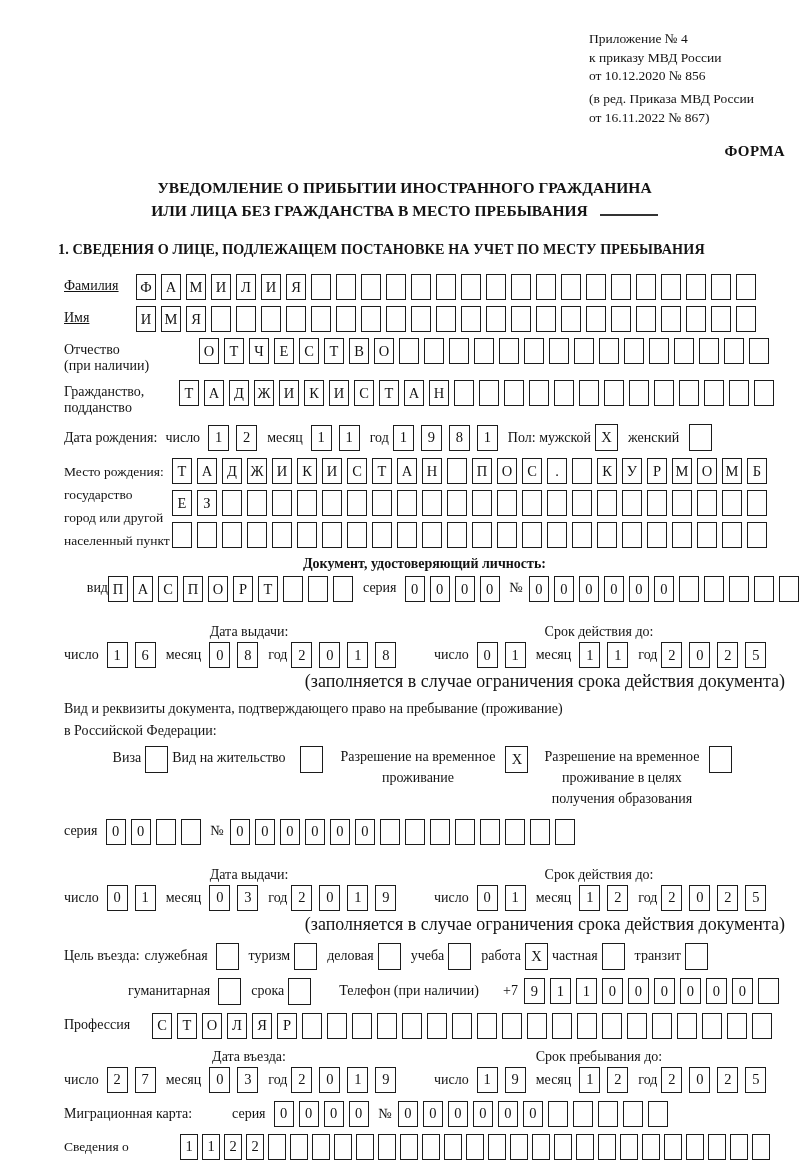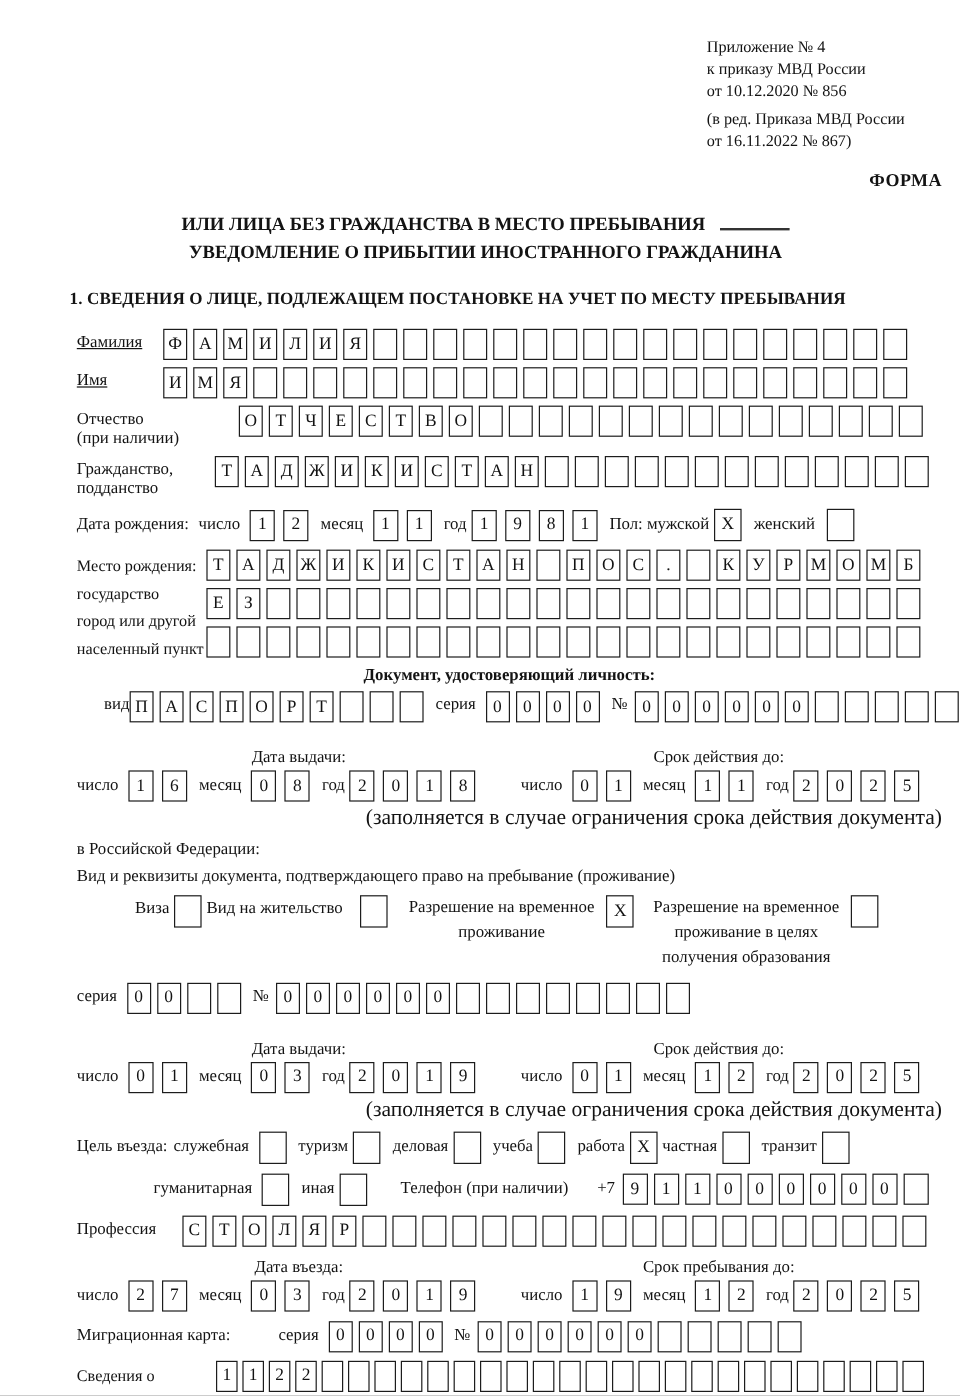--- a/index.html
+++ b/index.html
@@ -70,22 +70,22 @@
     <div>к приказу МВД России</div>
     <div>от 10.12.2020 № 856</div>
     <div class="amend">
       <div>(в ред. Приказа МВД России</div>
       <div>от 16.11.2022 № 867)</div>
     </div>
     <div class="forma">ФОРМА</div>
   </div>
 
   <div class="title">
+    <div>УВЕДОМЛЕНИЕ О ПРИБЫТИИ ИНОСТРАННОГО ГРАЖДАНИНА</div>
     <div><span>ИЛИ ЛИЦА БЕЗ ГРАЖДАНСТВА В МЕСТО ПРЕБЫВАНИЯ</span><span class="blank-line"></span></div>
-    <div>УВЕДОМЛЕНИЕ О ПРИБЫТИИ ИНОСТРАННОГО ГРАЖДАНИНА</div>
   </div>
 
   <div class="section-heading">1. СВЕДЕНИЯ О ЛИЦЕ, ПОДЛЕЖАЩЕМ ПОСТАНОВКЕ НА УЧЕТ ПО МЕСТУ ПРЕБЫВАНИЯ</div>
 
   <div class="frow" style="margin-top:16px;">
     <div class="lbl w64 mr">Фамилия</div>
     <div class="cells">
         <span class="cell">Ф</span>
         <span class="cell">А</span>
         <span class="cell">М</span>
@@ -405,22 +405,22 @@
             <span class="cell">0</span>
             <span class="cell">2</span>
             <span class="cell">5</span>
           </div>
       </div>
     </div>
   </div>
   <div class="note">(заполняется в случае ограничения срока действия документа)</div>
 
   <div class="para">
+    <div>Вид и реквизиты документа, подтверждающего право на пребывание (проживание)</div>
     <div>в Российской Федерации:</div>
-    <div>Вид и реквизиты документа, подтверждающего право на пребывание (проживание)</div>
   </div>
 
   <div class="rvp-row">
     <span class="lbl" style="padding-top:4px;">Виза</span>
     <span class="cbox"></span>
     <span class="lbl gap16" style="padding-top:4px;">Вид на жительство</span>
     <span class="cbox gap12" style="margin-left:14px;"></span>
     <div style="display:flex; align-items:flex-start; margin-left:14px;">
       <div class="rvp-text">
         <div>Разрешение на временное</div>
@@ -527,21 +527,21 @@
     <span class="cbox">X</span>
     <span>частная</span>
     <span class="cbox"></span>
     <span class="gap6">транзит</span>
     <span class="cbox"></span>
   </div>
 
   <div class="frow" style="align-items:center; margin-top:8px; padding-left:64px;">
     <span>гуманитарная</span>
     <span class="cbox" style="margin-left:8px;"></span>
-    <span class="gap6">иная</span>
+    <span class="gap6">срока</span>
     <span class="cbox"></span>
     <span style="margin-left:24px;">Телефон (при наличии)</span>
     <span style="margin-left:24px; margin-right:6px;">+7</span>
     <div class="cells date" style="gap:5px;">
         <span class="cell">9</span>
         <span class="cell">1</span>
         <span class="cell">1</span>
         <span class="cell">0</span>
         <span class="cell">0</span>
         <span class="cell">0</span>

